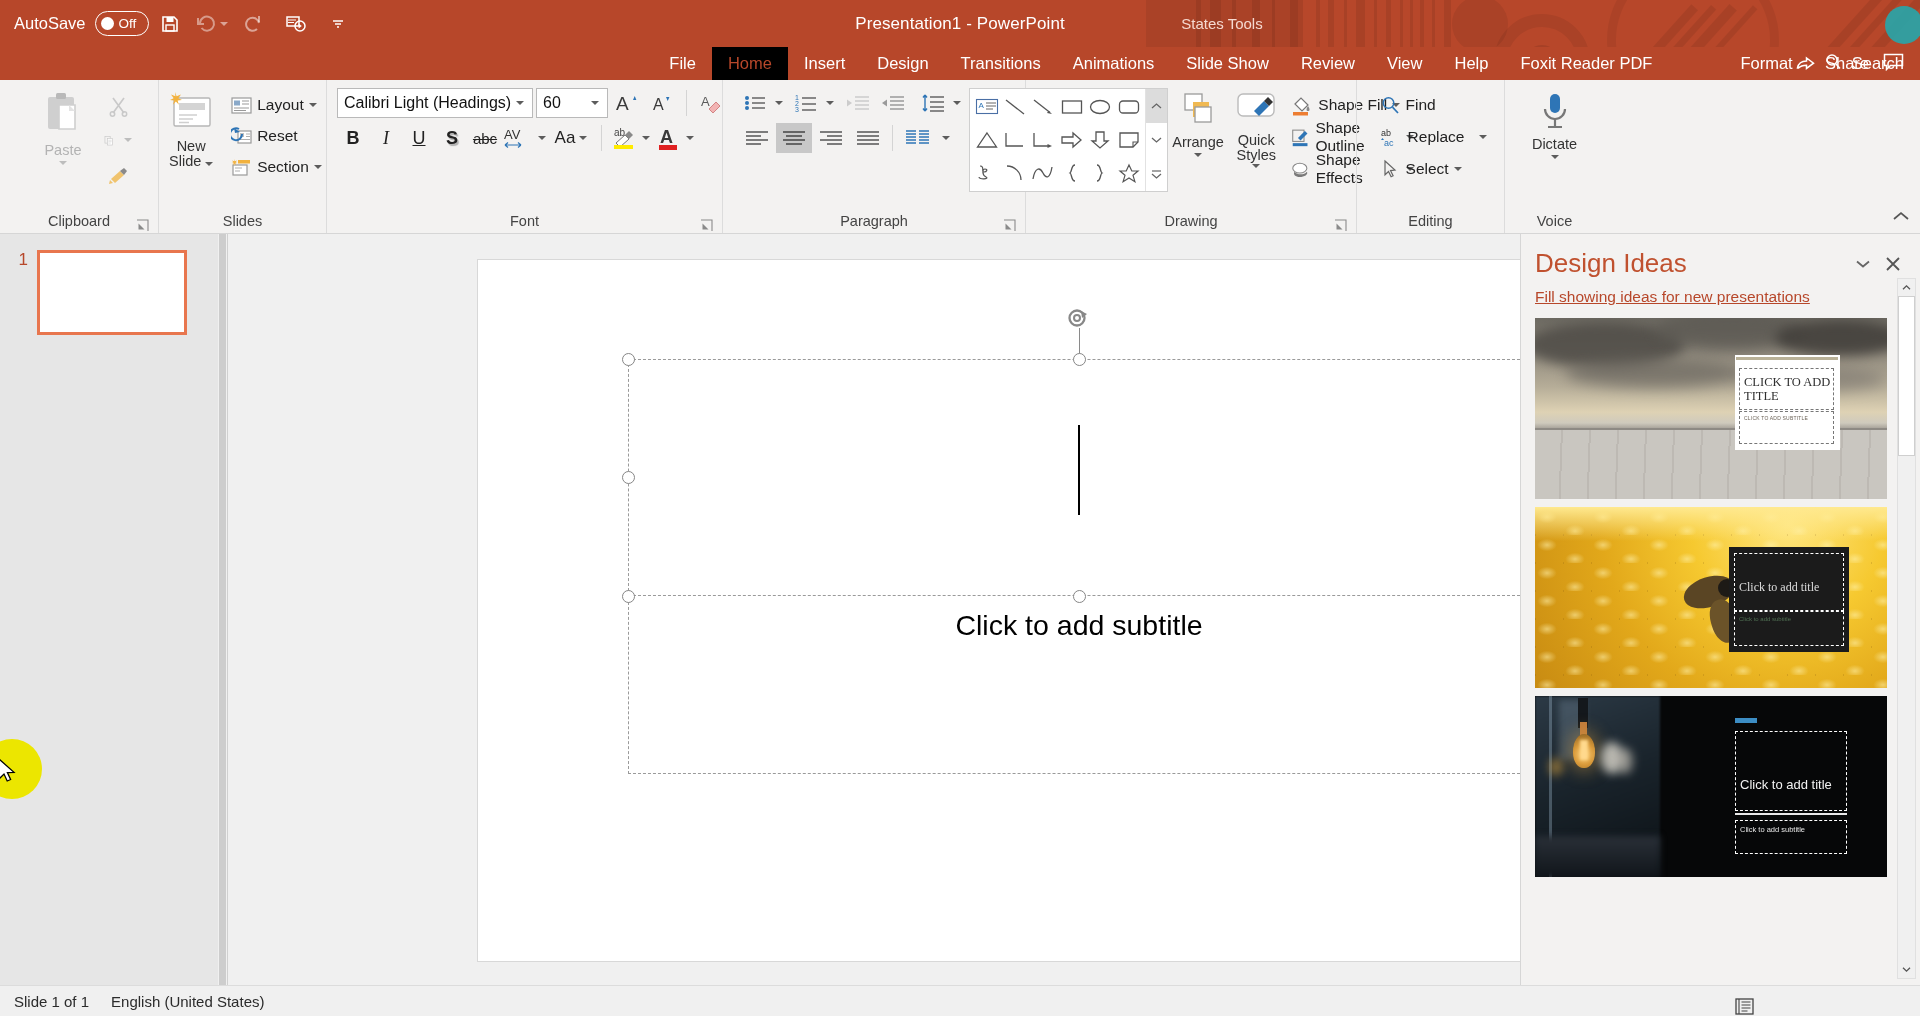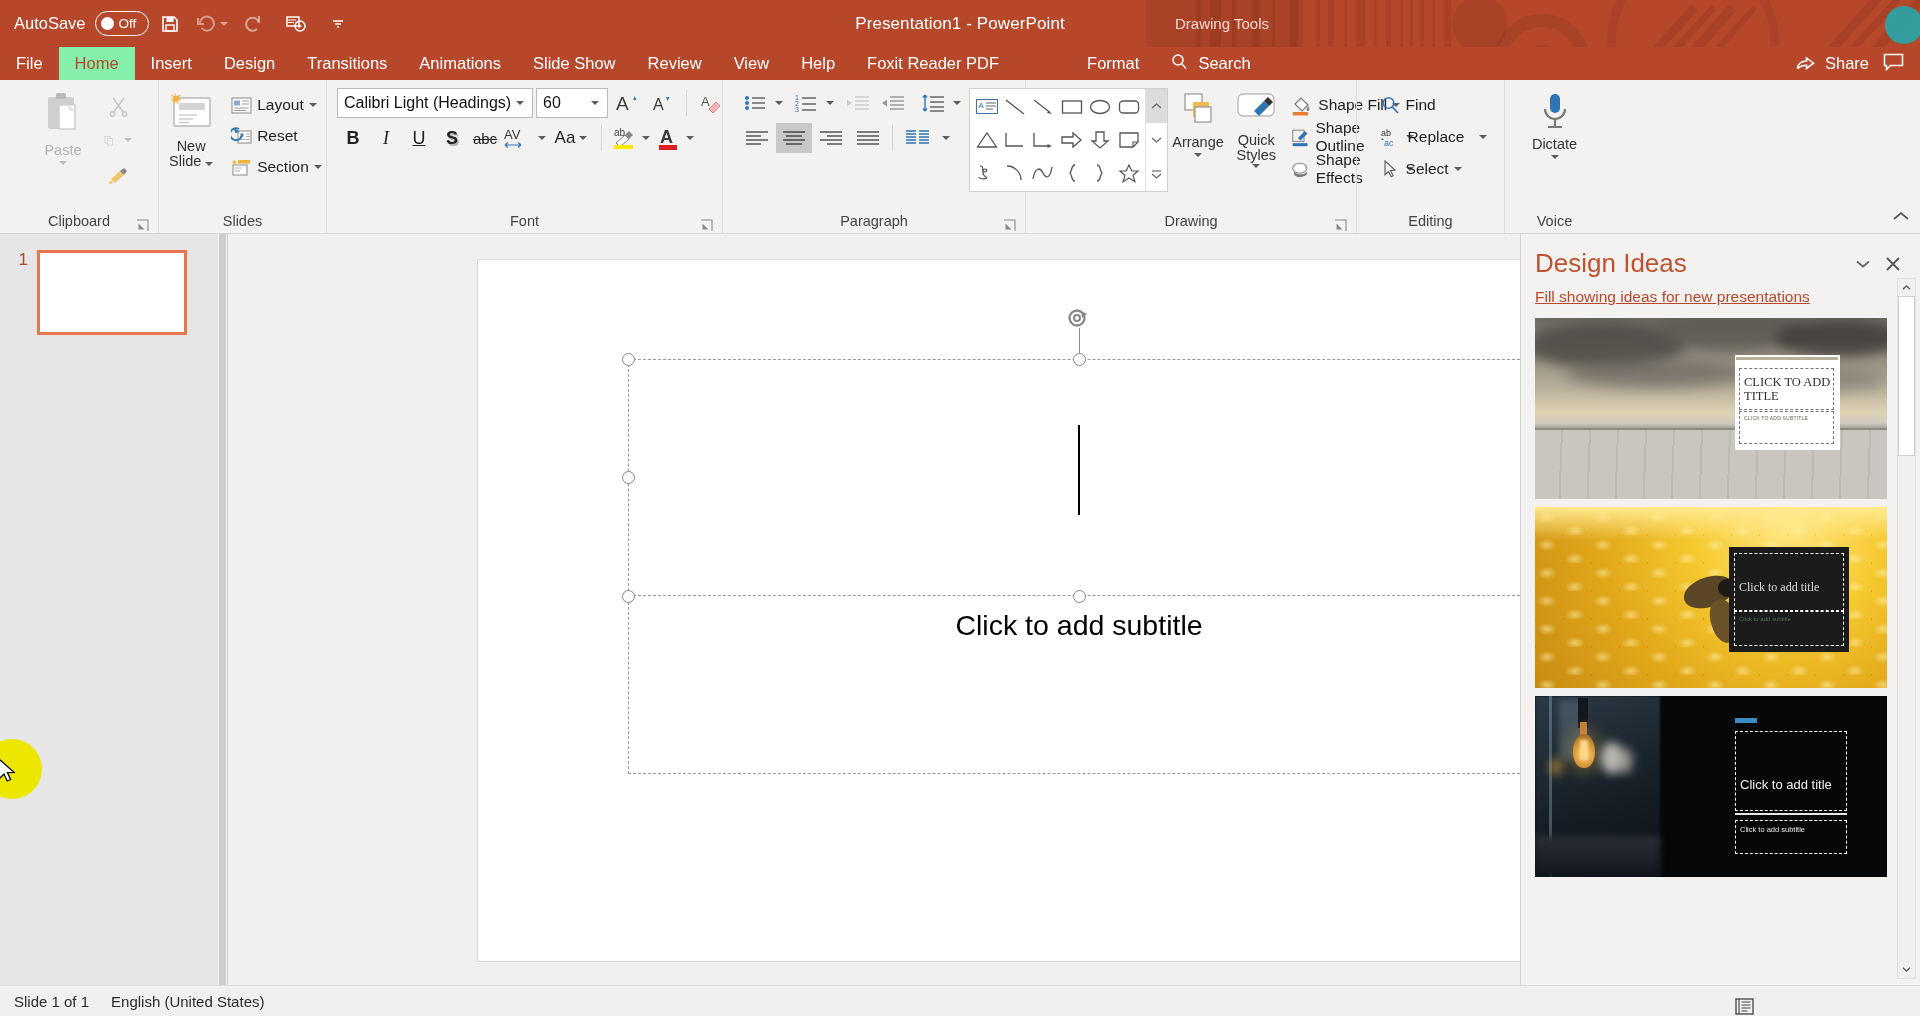--- a/index.html
+++ b/index.html
@@ -40,27 +40,27 @@
   .user-name{font-size:16.5px;margin-right:11px;}
   .avatar{
     width:33px;height:33px;border-radius:50%;background:#3b7d80;color:#fff;
     display:flex;align-items:center;justify-content:center;font-size:14px;margin-right:22px;
   }
   .winbtn{width:56px;height:47px;display:flex;align-items:center;justify-content:center;}
 
   
   .ribbon-tabs{
     position:relative; height:33px; background:#b7472a; display:flex; align-items:flex-end;
-    color:#fff; z-index:2; overflow:hidden;
+    color:#fff; z-index:2; overflow:hidden;justify-content:flex-end;
   }
   .rt{
     height:33px; padding:0 16px; display:flex; align-items:center; font-size:16.5px;
     cursor:default; white-space:nowrap;
   }
-  .rt.active{background:#86efac;color:#b7472a;}
+  .rt.active{background:#000000;color:#b7472a;}
   .rt.ctxtab{margin-left:56px;}
   .rt.searchtab{display:flex;gap:10px;align-items:center;}
   .tabs-right{position:absolute;right:0;bottom:0;height:33px;display:flex;align-items:center;gap:14px;padding-right:16px;}
   .share-btn{display:flex;align-items:center;gap:9px;font-size:16.5px;}
 
   
   .ribbon{
     position:relative;height:154px;background:#f3f2f1;border-bottom:1px solid #d6d6d6;
     display:flex; align-items:stretch; overflow:hidden;
   }
@@ -254,21 +254,21 @@
         </svg>
     </div>
   </div>
 
   <div class="tb-title">
     <span>Presentation1</span>
     <span>-</span>
     <span>PowerPoint</span>
   </div>
 
-  <div class="ctx-tab-label">Drawing Tools</div>
+  <div class="ctx-tab-label">States Tools</div>
 
 </div>
 
 <div class="ribbon-tabs">
   <div class="rt">File</div>
   <div class="rt active">Home</div>
   <div class="rt">Insert</div>
   <div class="rt">Design</div>
   <div class="rt">Transitions</div>
   <div class="rt">Animations</div>

